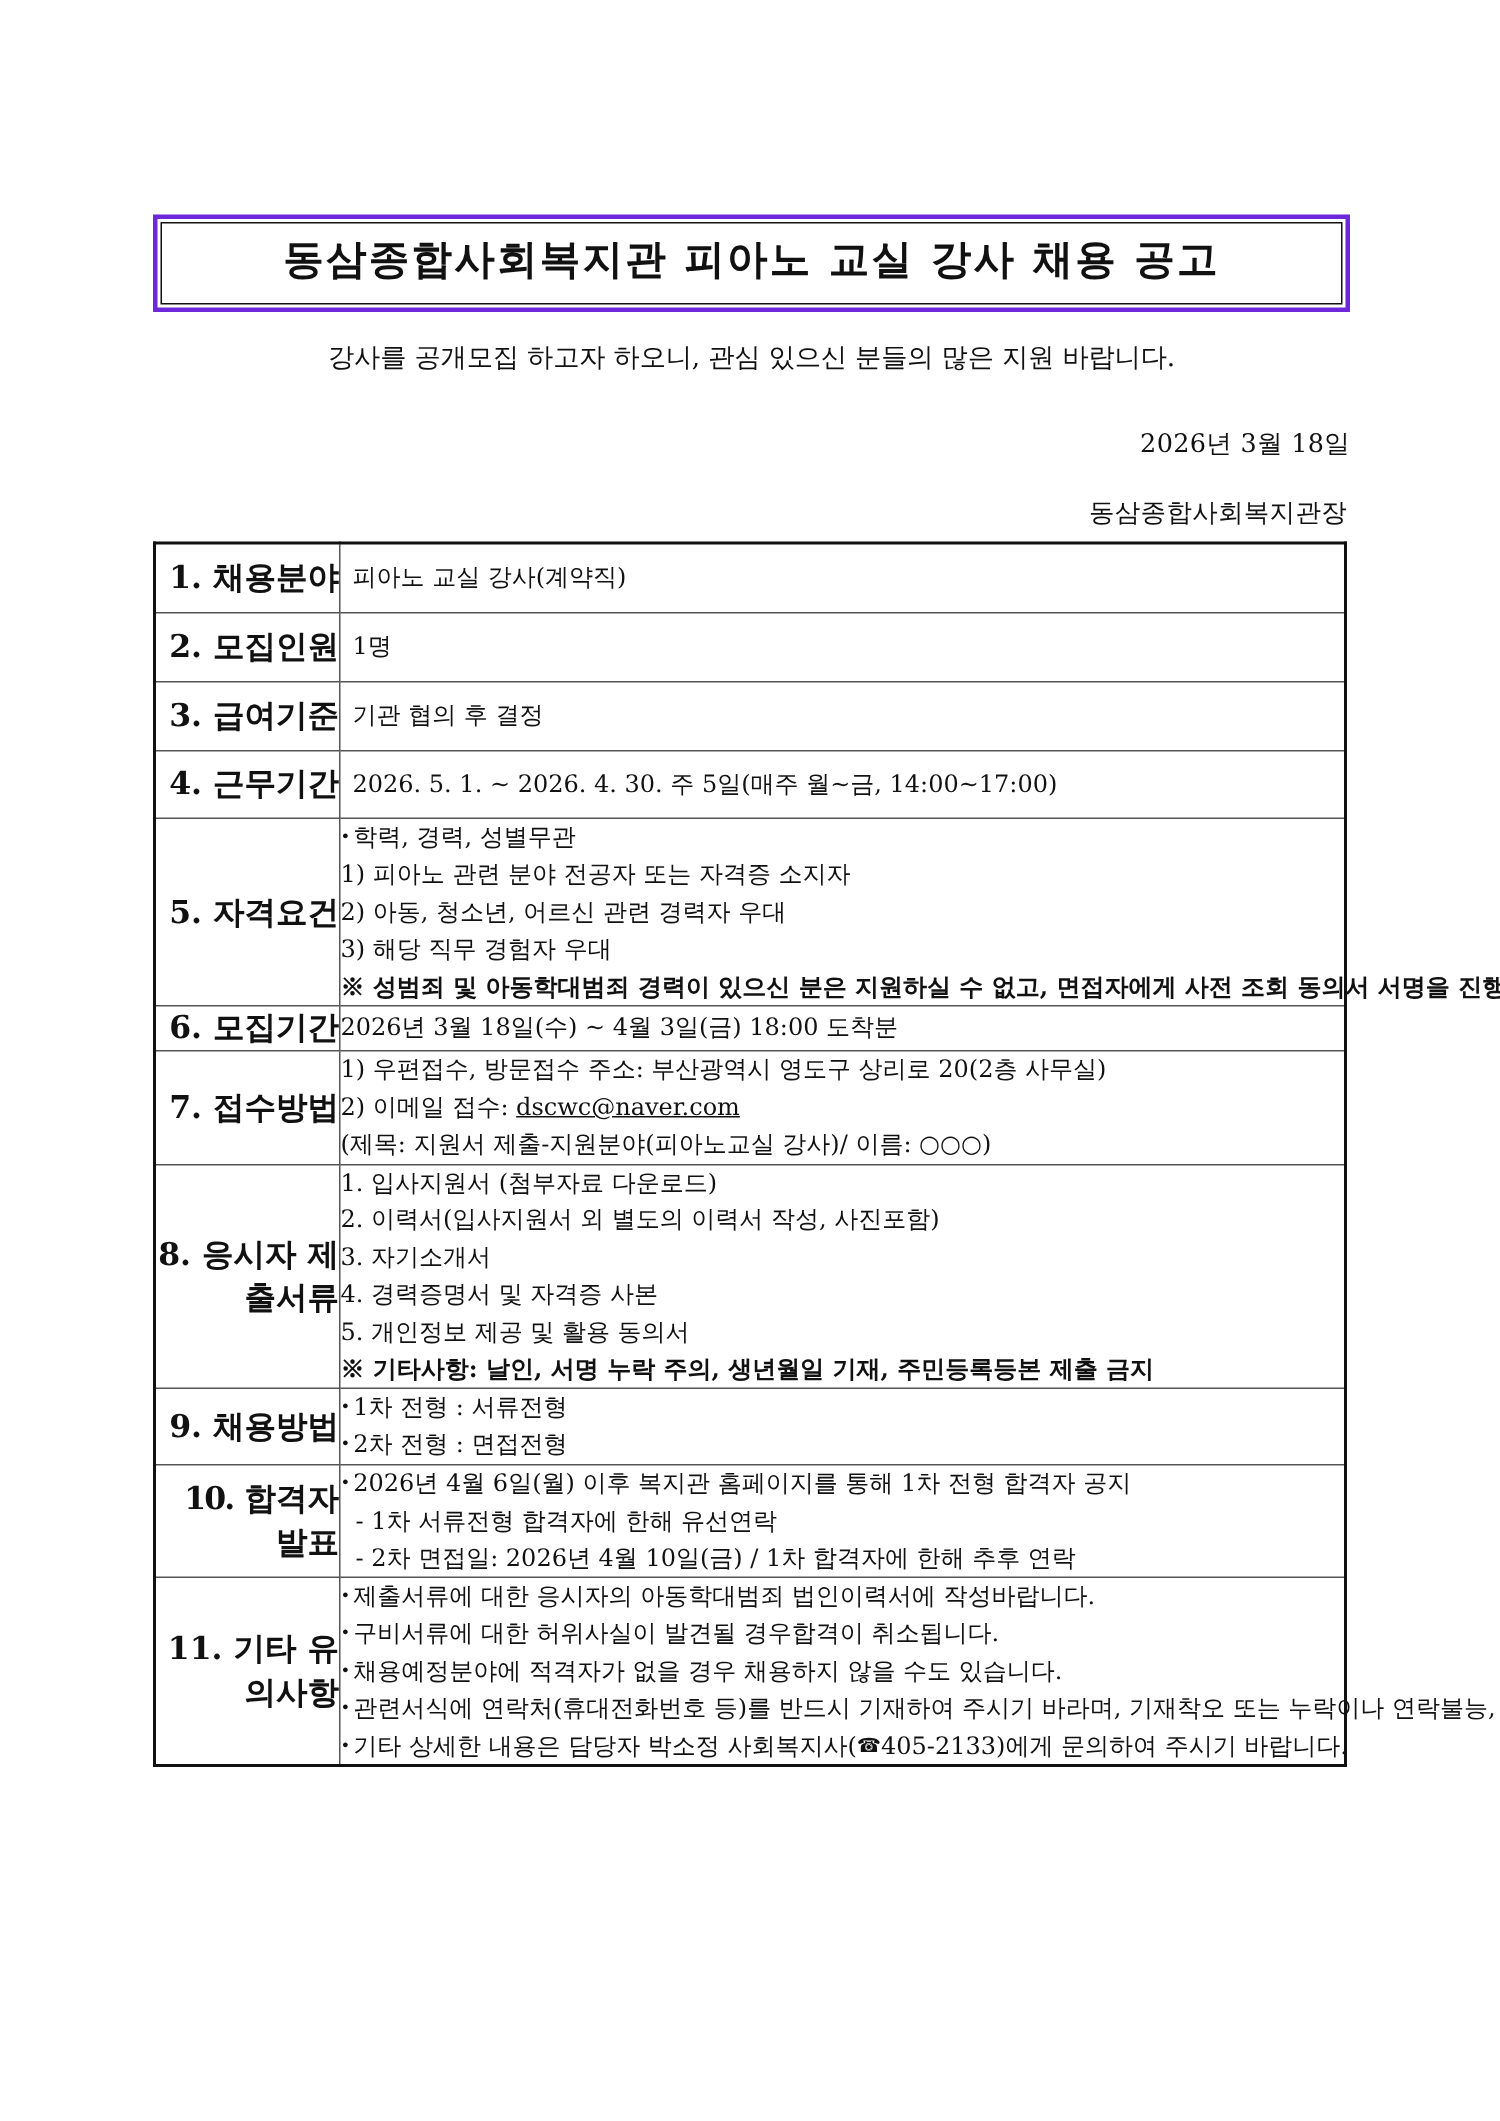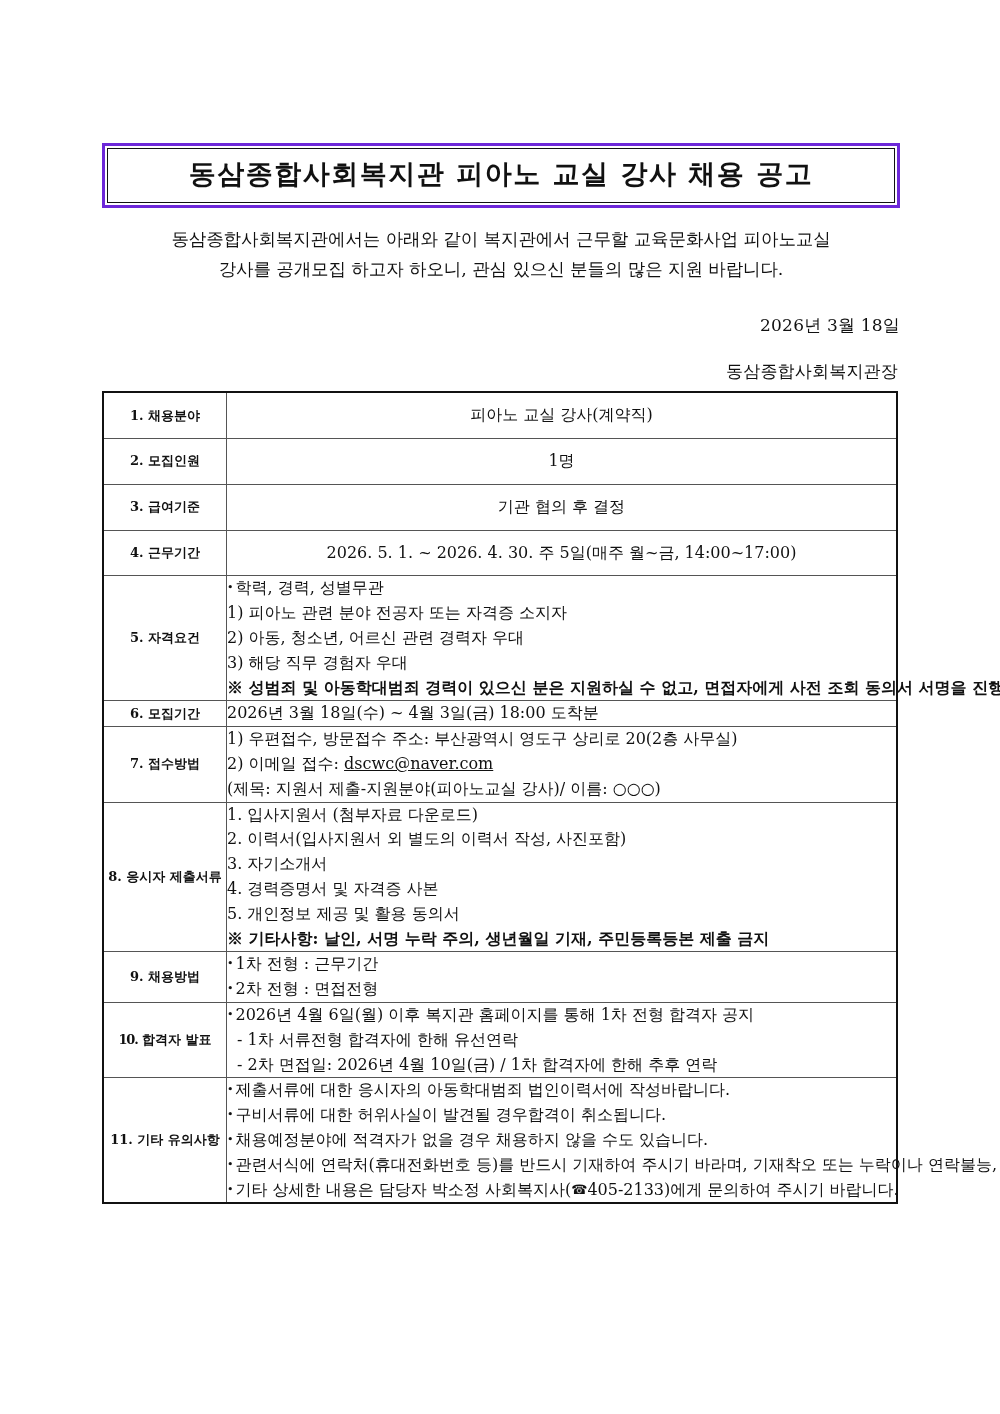--- a/index.html
+++ b/index.html
@@ -76,35 +76,35 @@
   table.notice td {
     border: 1px solid #555555;
     vertical-align: middle;
     padding: 0;
   }
   table.notice {
     border: 2.5px solid #111111;
   }
   td.label {
     width: 122px;
-    text-align: center;
+    text-align: right;
     font-weight: bold;
-    font-size: 13px;
+    font-size: 21px;
     line-height: 1.38;
     padding: 7px 2px;
     border-right: 1px solid #555555;
   }
   td.label .num-tight { letter-spacing: -1.2px; }
   td.value {
     font-size: 16px;
     line-height: 1.55;
     padding: 8px 10px 8px 12px;
   }
   td.value.center {
-    text-align: center;
+    text-align: left;
     padding: 10px 8px;
   }
   td.value .ln { display: block; white-space: nowrap; }
   .bold { font-weight: bold; }
   .just {
     text-align: justify;
     text-align-last: left;
     white-space: normal;
   }
   .email {
@@ -129,21 +129,20 @@
 
 <div class="page">
 
   <div class="title-box">
     <div class="title-box-inner">
       <div class="title-text">동삼종합사회복지관 피아노 교실 강사 채용 공고</div>
     </div>
   </div>
 
   <div class="intro">
-    <span class="intro-line">동삼종합사회복지관에서는 아래와 같이 복지관에서 근무할 교육문화사업 피아노교실</span>
     <span class="intro-line">강사를 공개모집 하고자 하오니, 관심 있으신 분들의 많은 지원 바랍니다.</span>
   </div>
 
   <div class="date-line">2026년 3월 18일</div>
   <div class="signer-line">동삼종합사회복지관장</div>
 
   <table class="notice">
     <tbody>
 
       <tr>
@@ -203,21 +202,21 @@
           <span class="ln">3. 자기소개서</span>
           <span class="ln">4. 경력증명서 및 자격증 사본</span>
           <span class="ln">5. 개인정보 제공 및 활용 동의서</span>
           <span class="ln bold">※ 기타사항: 날인, 서명 누락 주의, 생년월일 기재, 주민등록등본 제출 금지</span>
         </td>
       </tr>
 
       <tr>
         <td class="label">9. 채용방법</td>
         <td class="value">
-          <span class="ln bul">1차 전형 : 근무기간</span>
+          <span class="ln bul">1차 전형 : 서류전형</span>
           <span class="ln bul">2차 전형 : 면접전형</span>
         </td>
       </tr>
 
       <tr>
         <td class="label"><span class="num-tight">10.</span><span> 합격자 발표</span></td>
         <td class="value">
           <span class="ln bul">2026년 4월 6일(월) 이후 복지관 홈페이지를 통해 1차 전형 합격자 공지</span>
           <span class="ln" style="padding-left:10px">- 1차 서류전형 합격자에 한해 유선연락</span>
           <span class="ln" style="padding-left:10px">- 2차 면접일: 2026년 4월 10일(금) / 1차 합격자에 한해 추후 연락</span>

